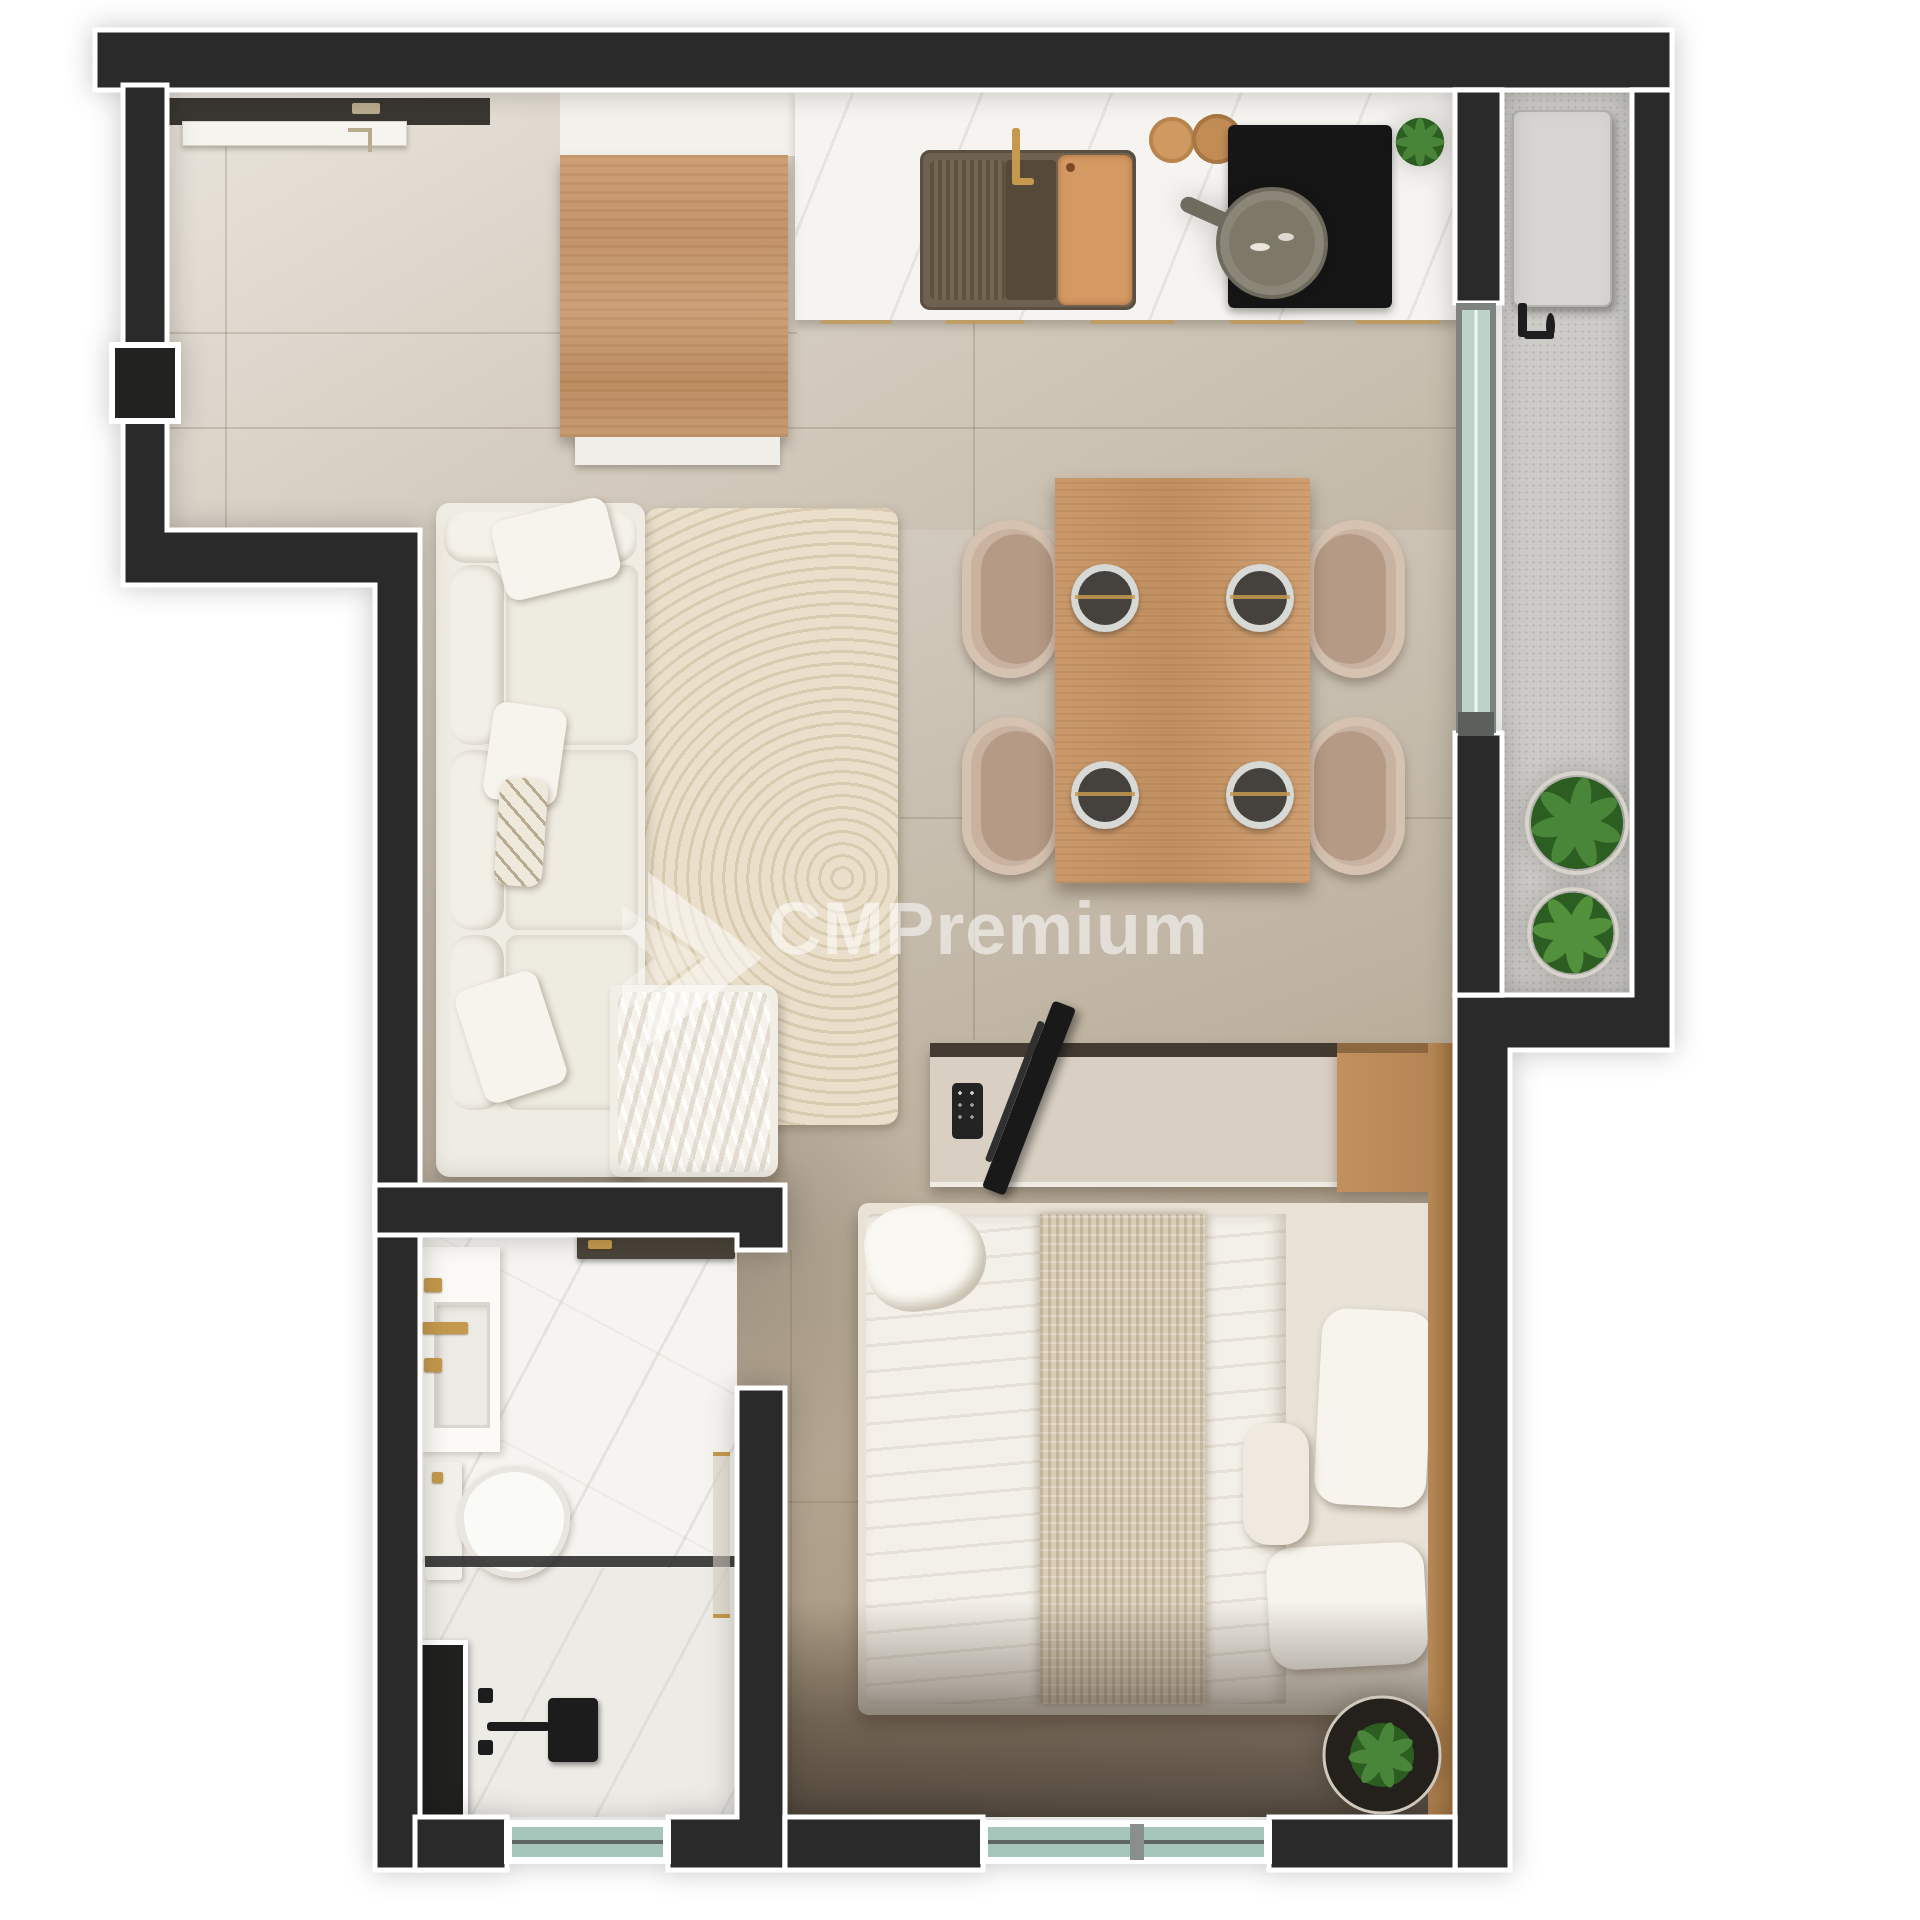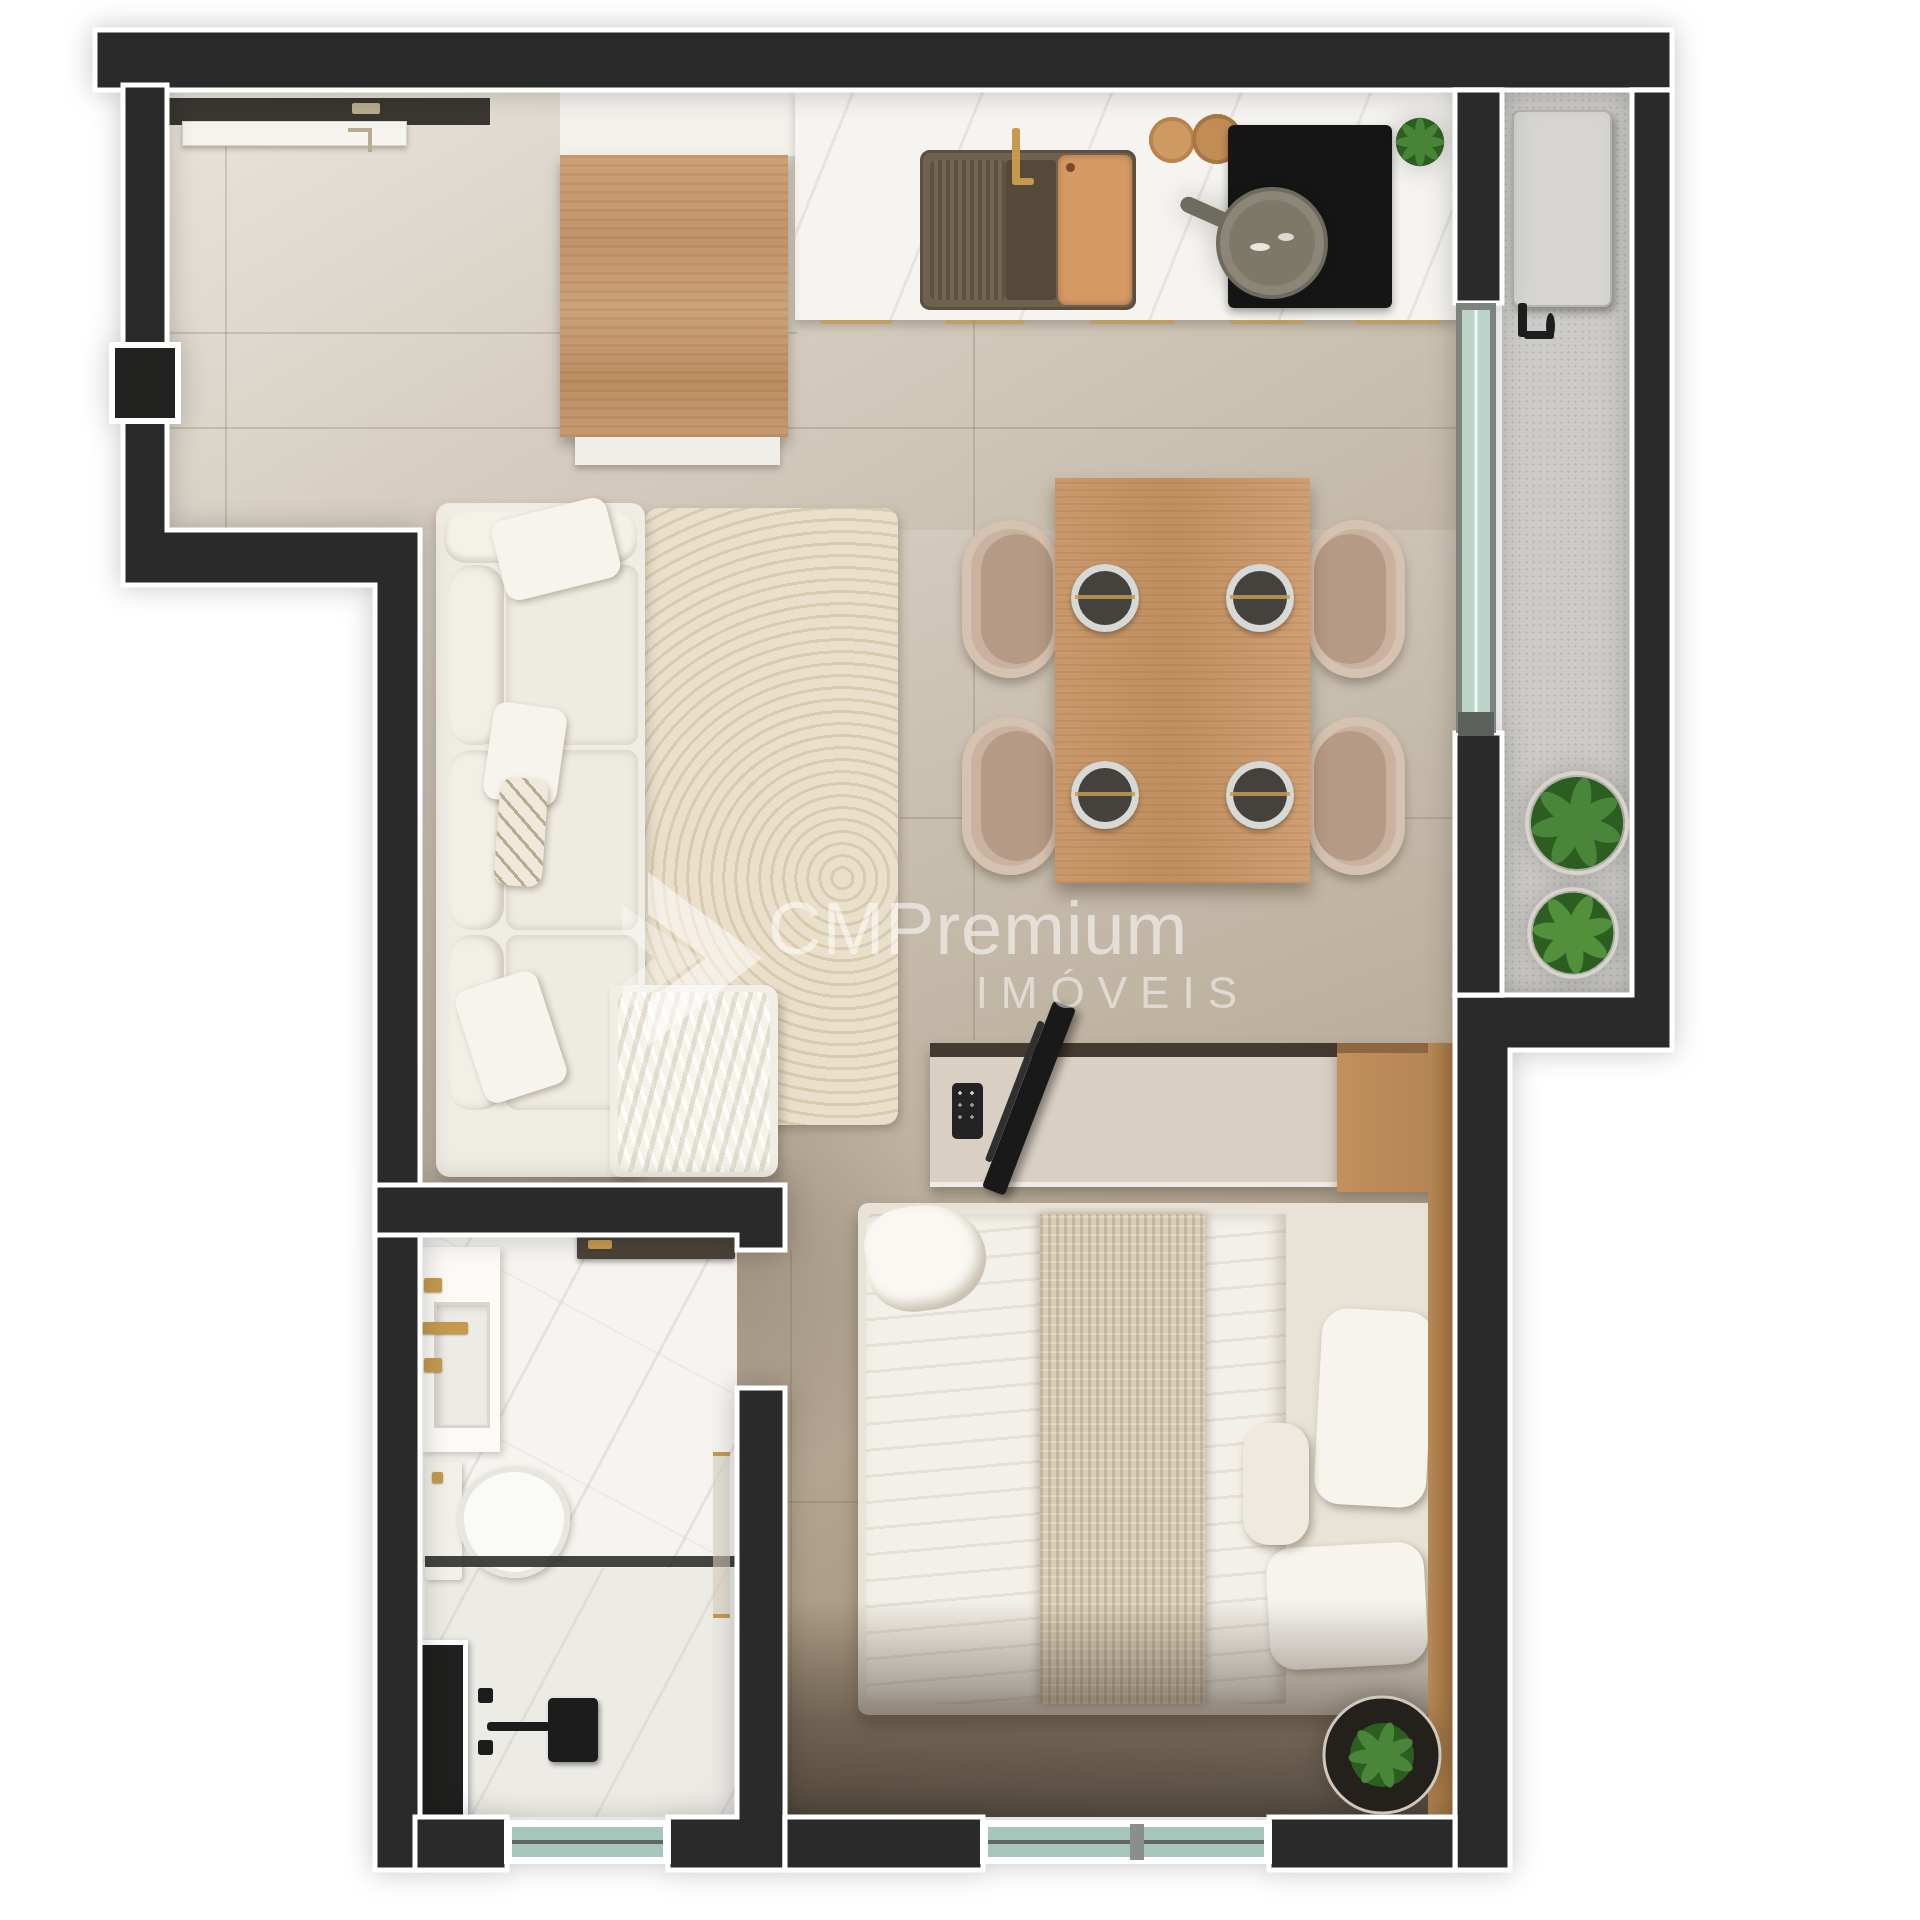--- a/index.html
+++ b/index.html
@@ -126,21 +126,21 @@
   .svalve{width:15px;height:15px;background:#1c1c1c;border-radius:3px;}
   .shower-window{left:410px;top:1640px;width:48px;height:178px;background:#20201e;border:5px solid #fff;box-shadow:2px 2px 6px rgba(0,0,0,.3);}
   .bathdoor{left:577px;top:1232px;width:158px;height:27px;background:#4a4339;border-radius:2px;box-shadow:0 3px 5px rgba(0,0,0,.35);}
   
   .pocket{left:140px;top:98px;width:350px;height:27px;background:#3a3733;}
   .leaf{left:182px;top:121px;width:223px;height:23px;background:#f6f4ef;border:1px solid #d8d4cb;box-shadow:0 3px 5px rgba(80,70,55,.35);}
   .handle1{left:352px;top:103px;width:28px;height:11px;background:#b9ab8d;border-radius:2px;}
   .handle2{left:348px;top:128px;width:20px;height:20px;border:4px solid #b9ab8d;border-left:none;border-bottom:none;}
   
   .wm{z-index:50;color:rgba(255,255,255,.55);}
-  .wm-brand{left:768px;top:886px;width:482px;font-size:74px;font-weight:normal;letter-spacing:1px;}
+  .wm-brand{left:768px;top:886px;width:482px;font-size:74px;font-weight:bold;letter-spacing:1px;}
   .wm-sub{left:768px;top:968px;width:482px;text-align:right;font-size:44px;font-weight:300;letter-spacing:13px;color:rgba(255,255,255,.5);}
   svg{position:absolute;left:0;top:0;}
 </style>
 </head>
 <body>
 
 <div class="plan">
 
   <div class="abs floor-main"></div>
   <div class="abs floor-mid"></div>
@@ -358,15 +358,14 @@
     </g>
   </svg>
 
   <svg width="1920" height="1920" viewBox="0 0 1920 1920" class="wm" style="pointer-events:none;z-index:50;">
     <g fill="rgba(255,255,255,.52)">
       <path d="M648,872 L762,958 L648,1046 L648,1002 L706,958 L648,914 Z"></path>
       <path d="M622,905 L700,958 L622,1013 L622,985 L655,958 L622,932 Z" fill="rgba(255,255,255,.34)"></path>
     </g>
   </svg>
   <div class="abs wm wm-brand">CMPremium</div>
-  <div class="abs wm wm-sub">IMÓVEIS</div>
 
 </div>
 
 </body></html>

